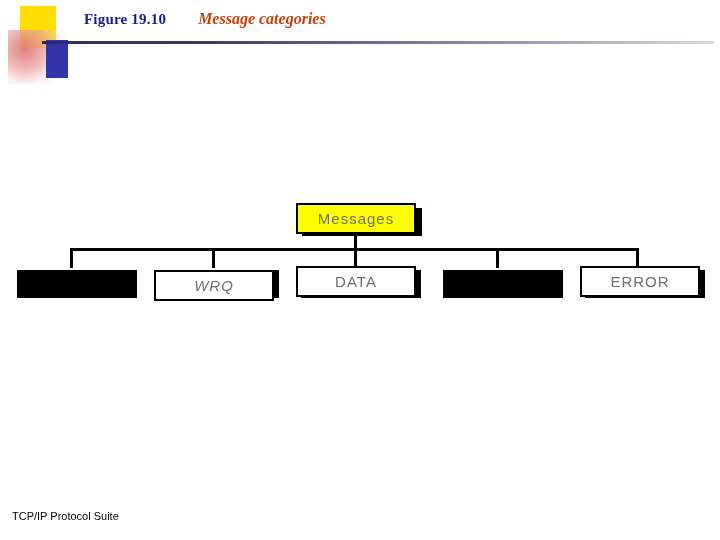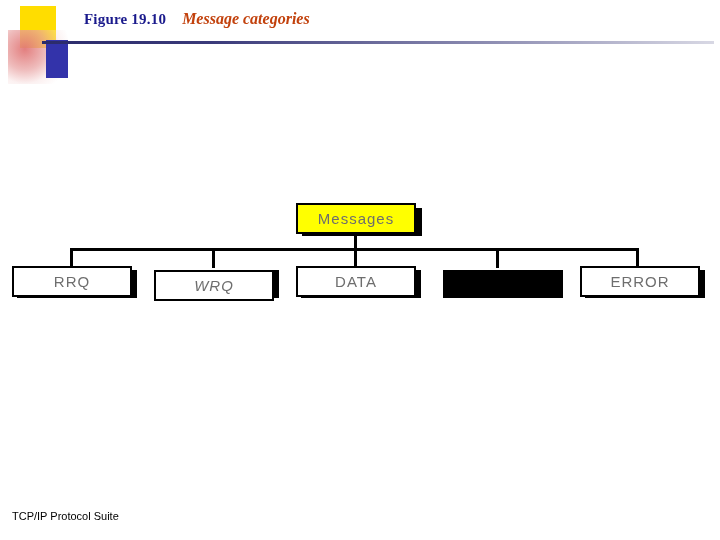--- a/index.html
+++ b/index.html
@@ -47,21 +47,21 @@
     width: 672px;
     height: 3px;
     background: linear-gradient(to right, #2b2b6b 0%, #3a3a7a 25%, #8a8ab0 65%, #d8d8e4 100%);
   }
   #title-bar {
     position: absolute;
     left: 84px;
     top: 10px;
     display: flex;
     align-items: baseline;
-    gap: 16px;
+    gap: 32px;
     white-space: nowrap;
   }
   #fig-label {
     font-family: "Liberation Serif", serif;
     font-weight: bold;
     font-size: 15px;
     color: #1a1a8c;
     letter-spacing: 0.2px;
   }
   #fig-title {
@@ -157,23 +157,20 @@
   <div class="line" style="left:70px;  top:248px; width:3px; height:20px;"></div>
   <div class="line" style="left:212px; top:248px; width:3px; height:20px;"></div>
   <div class="line" style="left:354px; top:248px; width:3px; height:20px;"></div>
   <div class="line" style="left:496px; top:248px; width:3px; height:20px;"></div>
   <div class="line" style="left:636px; top:248px; width:3px; height:20px;"></div>
 
   <div class="node node-root" style="left:296px; top:203px; width:120px; height:31px;">
     <span>Messages</span>
   </div>
 
-  <div class="node" style="left:12px; top:266px; width:120px; height:31px;">
-    <span>RRQ</span>
-  </div>
 
   <div class="node" style="left:154px; top:270px; width:120px; height:31px;font-style:italic;">
     <span>WRQ</span>
   </div>
 
   <div class="node" style="left:296px; top:266px; width:120px; height:31px;">
     <span>DATA</span>
   </div>
 
 

